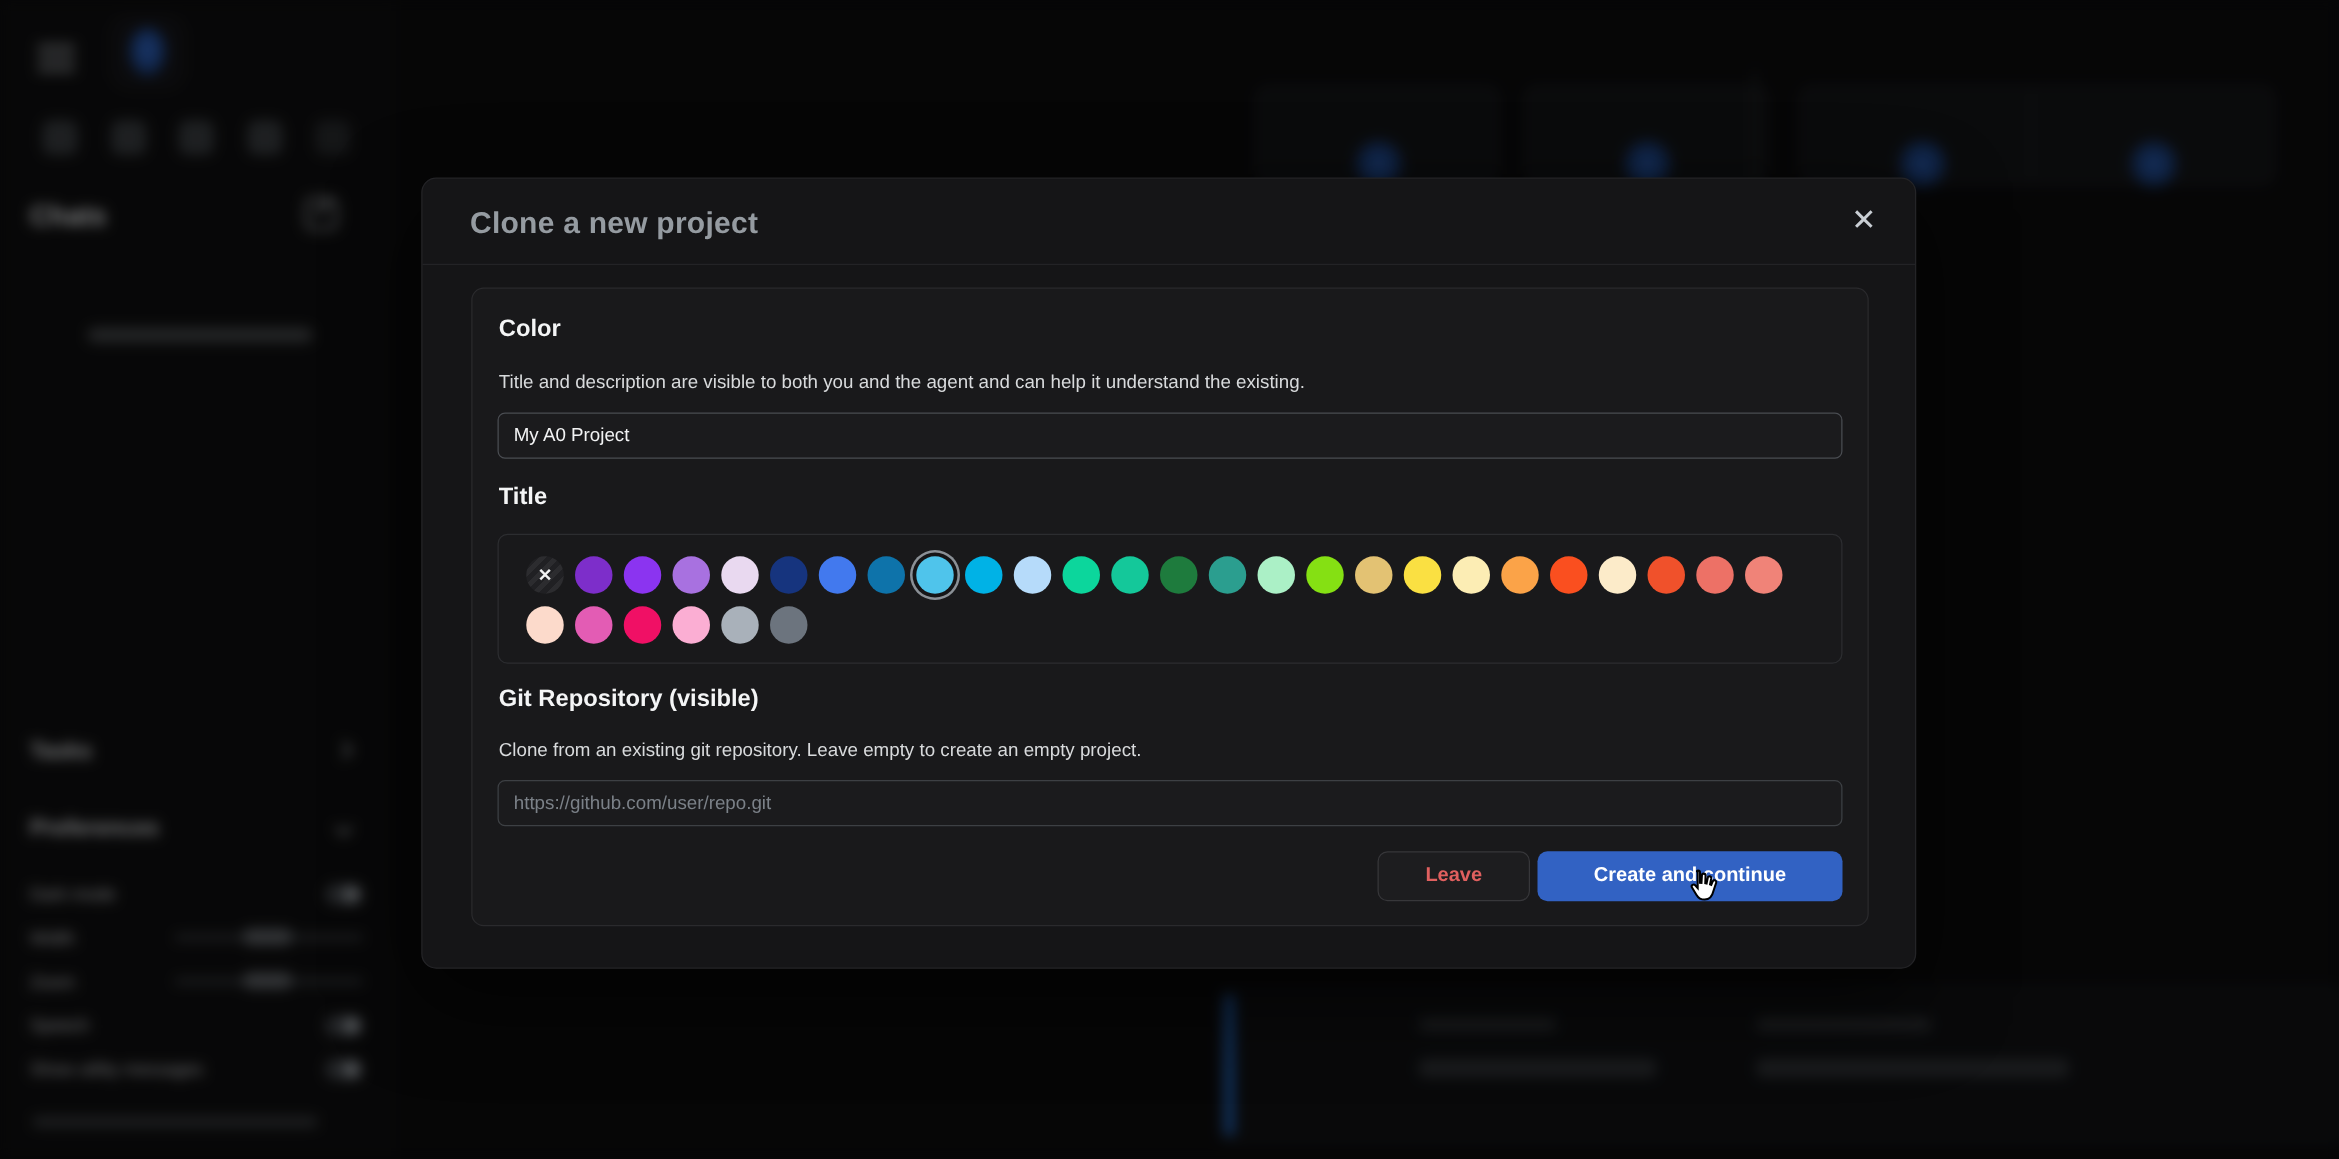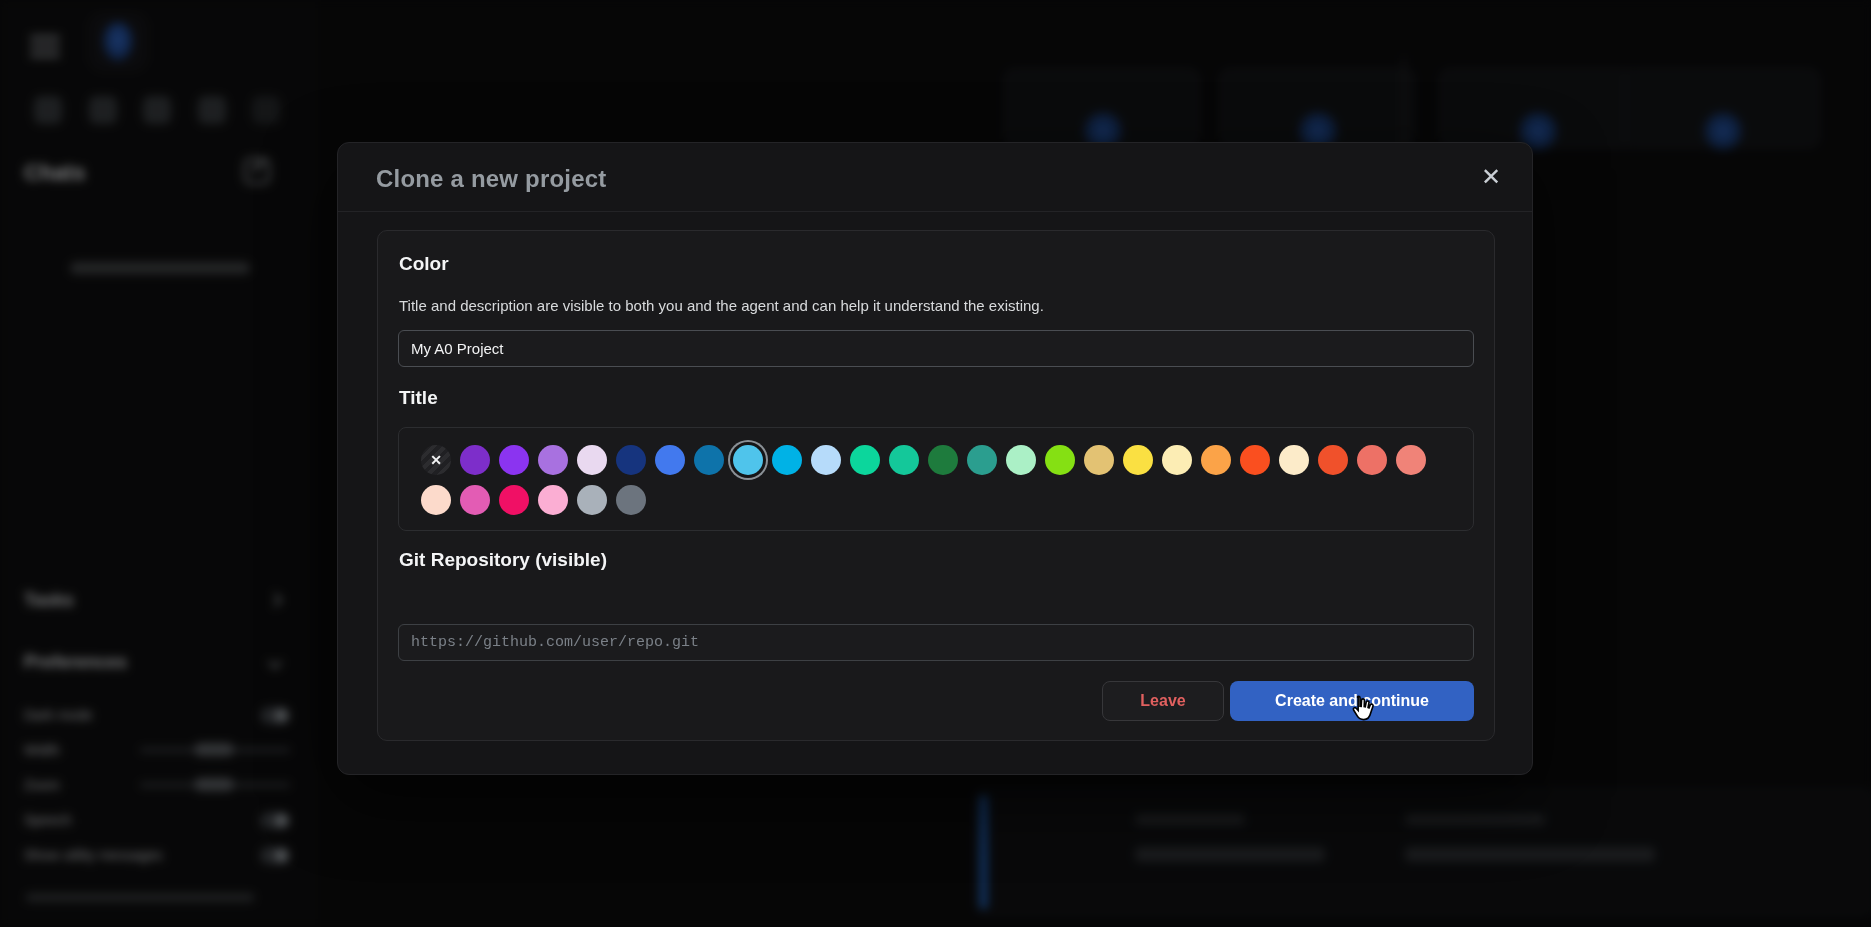--- a/index.html
+++ b/index.html
@@ -215,21 +215,22 @@
             <div class="swatch" style="background: rgb(252, 218, 203);"></div>
             <div class="swatch" style="background: rgb(227, 92, 180);"></div>
             <div class="swatch" style="background: rgb(240, 16, 101);"></div>
             <div class="swatch" style="background: rgb(251, 174, 211);"></div>
             <div class="swatch" style="background: rgb(169, 177, 186);"></div>
             <div class="swatch" style="background: rgb(108, 116, 126);"></div>
           </div>
       </div>
 
       <div class="sec-label" style="top:318px">Git Repository (visible)</div>
-      <input class="text-input dim" style="top: 393px; font-family: Liberation Mono, monospace;" placeholder="https://github.com/user/repo.git">
+      <div class="sec-desc" style="top:361px">Clone from an existing git repository. Leave empty to create an empty project.</div>
+      <input class="text-input dim" style="top: 393px;" placeholder="https://github.com/user/repo.git">
 
       <div class="btn-row">
         <button class="btn btn-cancel">Leave</button>
         <button class="btn btn-submit">Create and continue</button>
       </div>
     </div>
   </div>
 
   <svg class="cursor" viewBox="0 0 24 24">
     <path d="M9 2c.7 0 1.3.6 1.3 1.3v7.2l1 .1.3-5.2c0-.7.6-1.2 1.3-1.2.7 0 1.2.6 1.2 1.3l-.2 5.3.9.2.8-4c.1-.7.8-1.1 1.4-1 .7.2 1.1.8 1 1.5l-.8 4.1.8.3 1.1-2.5c.3-.6 1-.9 1.6-.6.6.3.9 1 .7 1.6l-1.9 5.7C18.6 20 16.5 22 13.5 22c-2.6 0-4.3-1-5.6-3.2l-3.1-5.1c-.4-.6-.2-1.4.4-1.8.6-.4 1.3-.2 1.8.3l1.7 1.9V3.3C7.7 2.6 8.3 2 9 2z" fill="#ffffff" stroke="#000000" stroke-width="1.4"></path>

